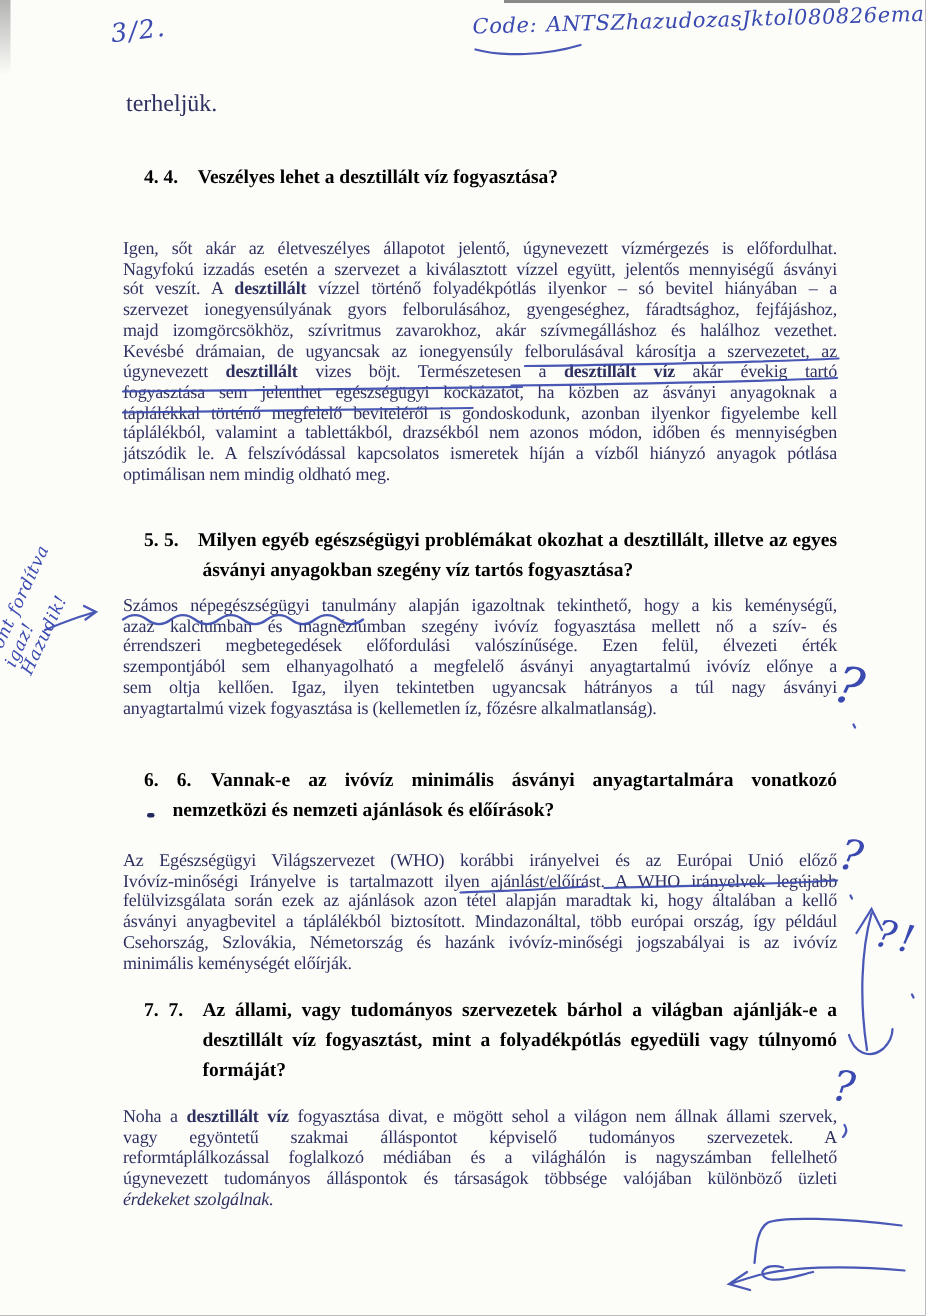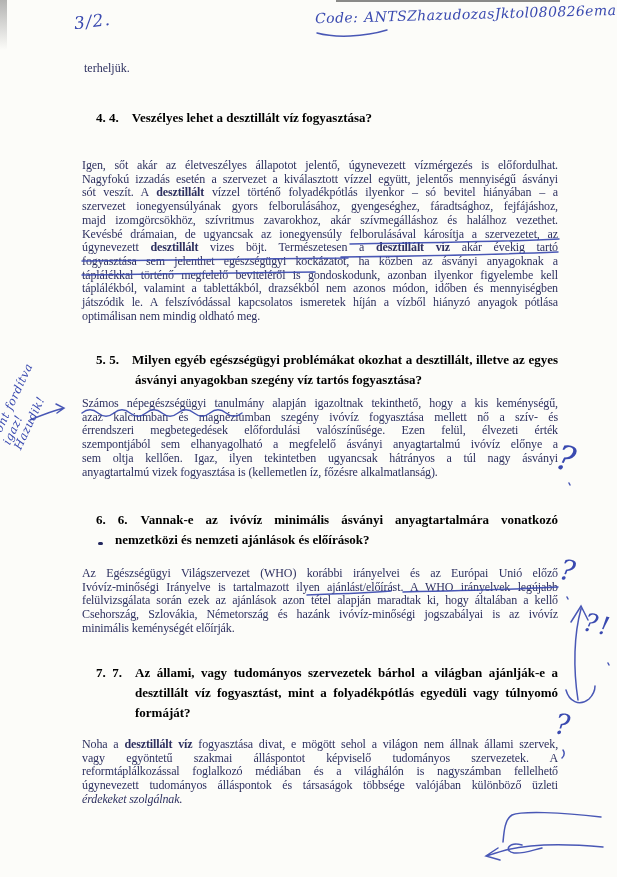--- a/index.html
+++ b/index.html
@@ -20,21 +20,21 @@
   .qmark{position:absolute;font-family:"DejaVu Serif",serif;font-style:italic;color:#3a4ab0;line-height:1;}
   .q1{left:557px;top:441px;font-size:34px;transform:rotate(14deg);}
   .q2{left:560px;top:557px;font-size:28px;transform:rotate(10deg);}
   .q3{left:584px;top:612px;font-size:25px;transform:rotate(12deg);letter-spacing:2px;}
   .q4{left:555px;top:711px;font-size:28px;transform:rotate(6deg);}
   .margin-note{position:absolute;left:6px;top:425px;width:152px;
     transform:rotate(-65deg);transform-origin:0 50%;
     font-family:"DejaVu Serif",serif;font-style:italic;color:#3a4ab0;
     font-size:11.5px;line-height:12.5px;letter-spacing:.5px;white-space:nowrap;}
   
-  .intro{position:absolute;left:84px;top:61px;font-size:12px;}
+  .intro{position:absolute;left:84px;top:61px;font-size:16px;}
   .para{position:absolute;left:82px;width:476px;font-size:12px;letter-spacing:-.12px;}
   .line{line-height:13.7px;text-align:justify;text-align-last:justify;}
   .line.end{text-align-last:left;}
   .b{font-weight:bold;}
   .i{font-style:italic;}
   .heading{position:absolute;left:96px;width:462px;box-sizing:border-box;
     font-weight:bold;font-size:13px;line-height:20px;color:#000000;
     text-align:justify;padding-left:39px;text-indent:-39px;}
   .heading .hnum{margin-right:13px;}
   .h4{top:108px;}
@@ -95,20 +95,21 @@
     </div>
 
   <div class="heading h6">
     <span class="hnum">6. 6.</span><span>Vannak-e az ivóvíz minimális ásványi anyagtartalmára vonatkozó nemzetközi és nemzeti ajánlások és előírások?</span>
   </div>
   <div class="h6-bullet"></div>
   <div class="para p6">
       <div class="line"><span>Az Egészségügyi Világszervezet (WHO) korábbi irányelvei és az Európai Unió előző</span></div>
       <div class="line"><span>Ivóvíz-minőségi Irányelve is tartalmazott ilyen ajánlást/előírást. A WHO irányelvek legújabb</span></div>
       <div class="line"><span>felülvizsgálata során ezek az ajánlások azon tétel alapján maradtak ki, hogy általában a kellő</span></div>
+      <div class="line"><span>ásványi anyagbevitel a táplálékból biztosított. Mindazonáltal, több európai ország, így például</span></div>
       <div class="line"><span>Csehország, Szlovákia, Németország és hazánk ivóvíz-minőségi jogszabályai is az ivóvíz</span></div>
       <div class="line end"><span>minimális keménységét előírják.</span></div>
     </div>
 
   <div class="heading h7">
     <span class="hnum">7. 7.</span><span>Az állami, vagy tudományos szervezetek bárhol a világban ajánlják-e a desztillált víz fogyasztást, mint a folyadékpótlás egyedüli vagy túlnyomó formáját?</span>
   </div>
   <div class="para p7">
       <div class="line"><span>Noha a </span><span class="b">desztillált víz</span><span> fogyasztása divat, e mögött sehol a világon nem állnak állami szervek,</span></div>
       <div class="line"><span>vagy egyöntetű szakmai álláspontot képviselő tudományos szervezetek. A</span></div>

